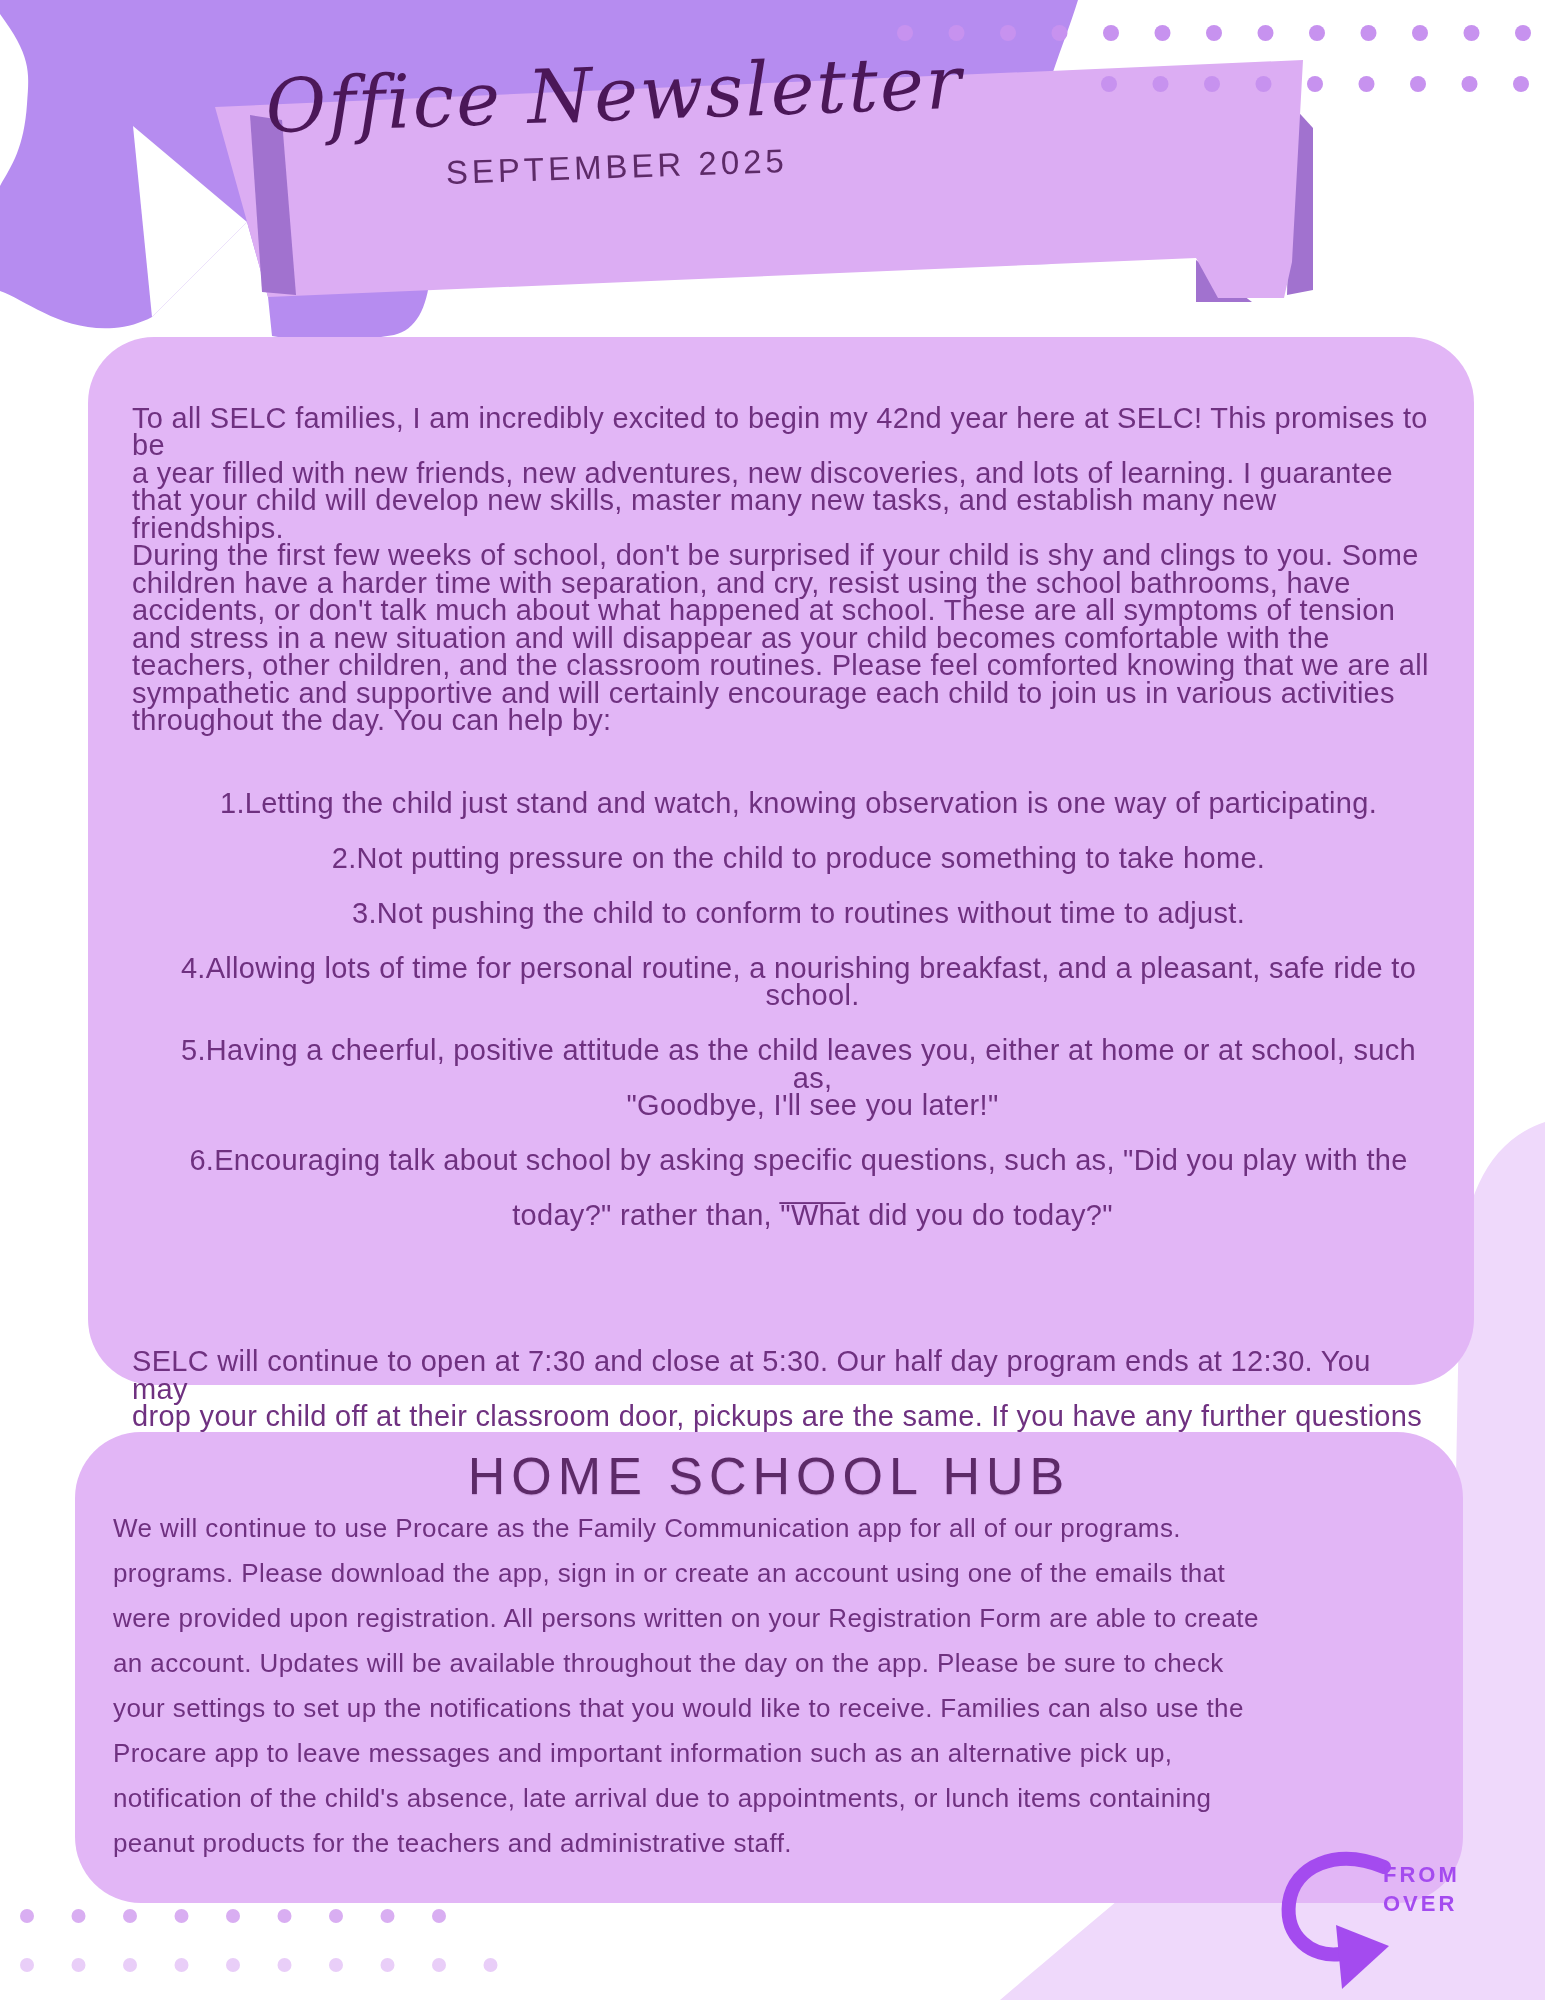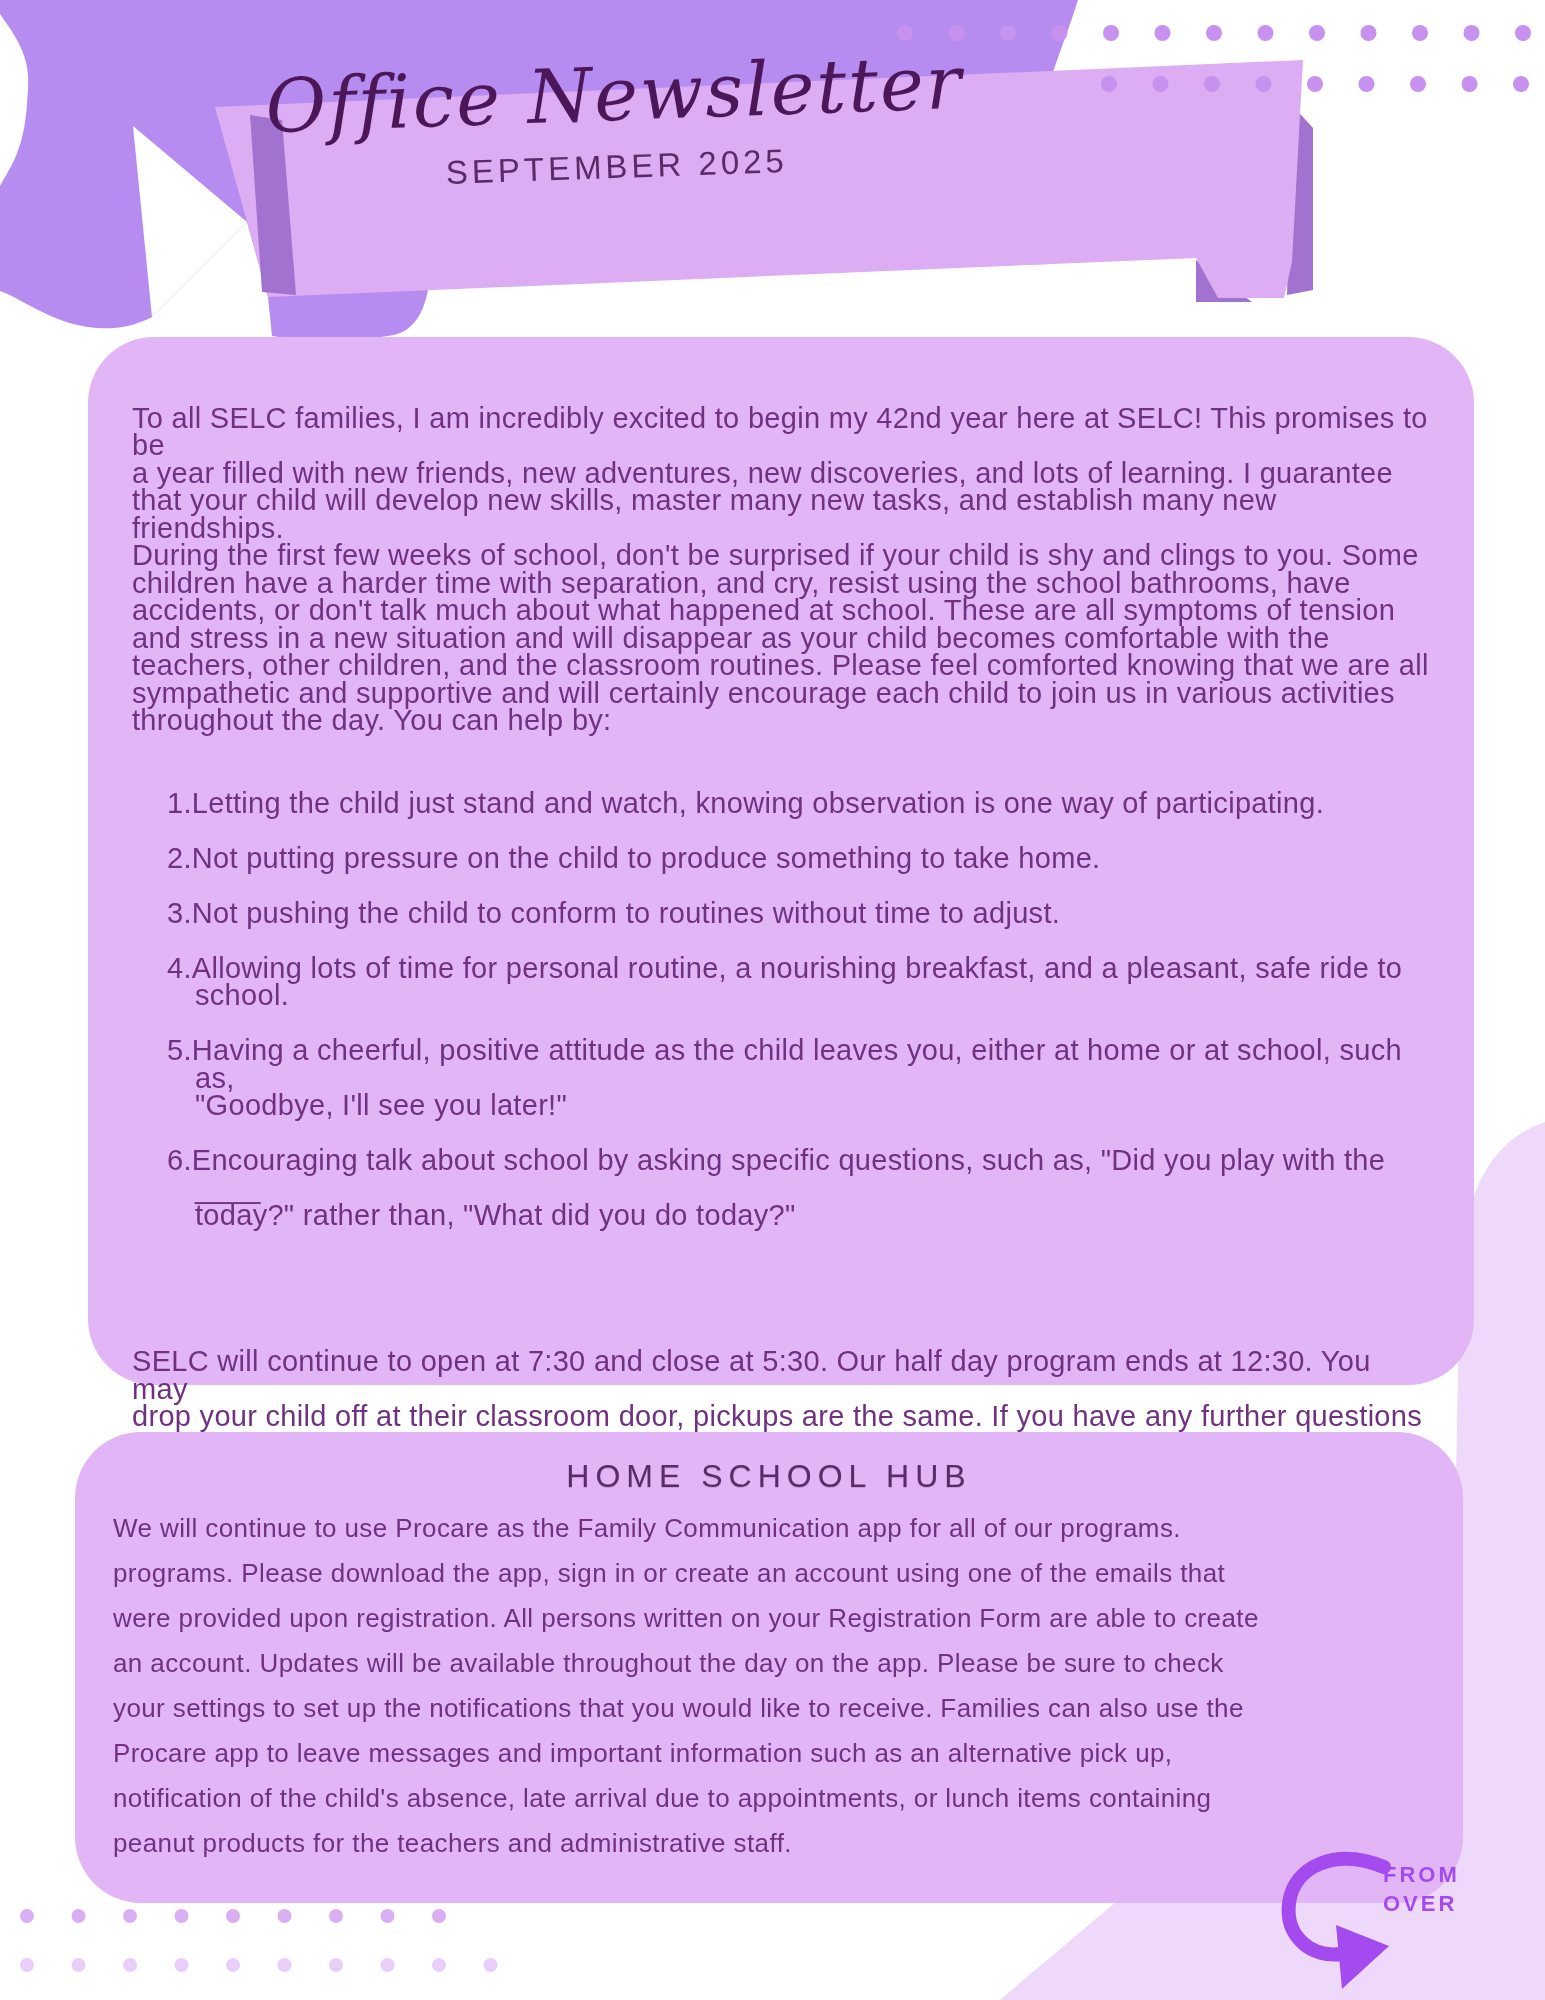--- a/index.html
+++ b/index.html
@@ -46,31 +46,32 @@
   .panel-home{left:75px;top:1432px;width:1388px;height:471px;padding:16px 38px 0 38px;}
 
   .panel h1{
     margin:0;
     font-weight:400;
     text-align:center;
     color:var(--heading-text,#5d2a68);
     text-shadow:0 1px 1px rgba(80,20,90,.18);
   }
   .panel-letter h1{font-size:42px;letter-spacing:5px;line-height:52px;margin-bottom:28px;}
-  .panel-home h1{font-size:32px;letter-spacing:6px;line-height:56px;margin-bottom:2px;}
+  .panel-home h1{font-size:52px;letter-spacing:6px;line-height:56px;margin-bottom:2px;}
 
   .letter-body{
     font-size:29px;line-height:27.5px;letter-spacing:.3px;
     white-space:pre-line;
   }
   .letter-body p{margin:0;white-space:pre-line;}
   .tips-list{
     margin:0 0 0 35px;padding:0;
     list-style:none;
     counter-reset:tip;
+    text-align:center;
   }
   .tips-list li{
     counter-increment:tip;
     padding-left:28px;text-indent:-28px;
     white-space:pre-line;
   }
   .tips-list li::before{content:counter(tip) ".";}
   .closing{margin-top:36px;}
   .gap-top{margin-top:36px;}
 

